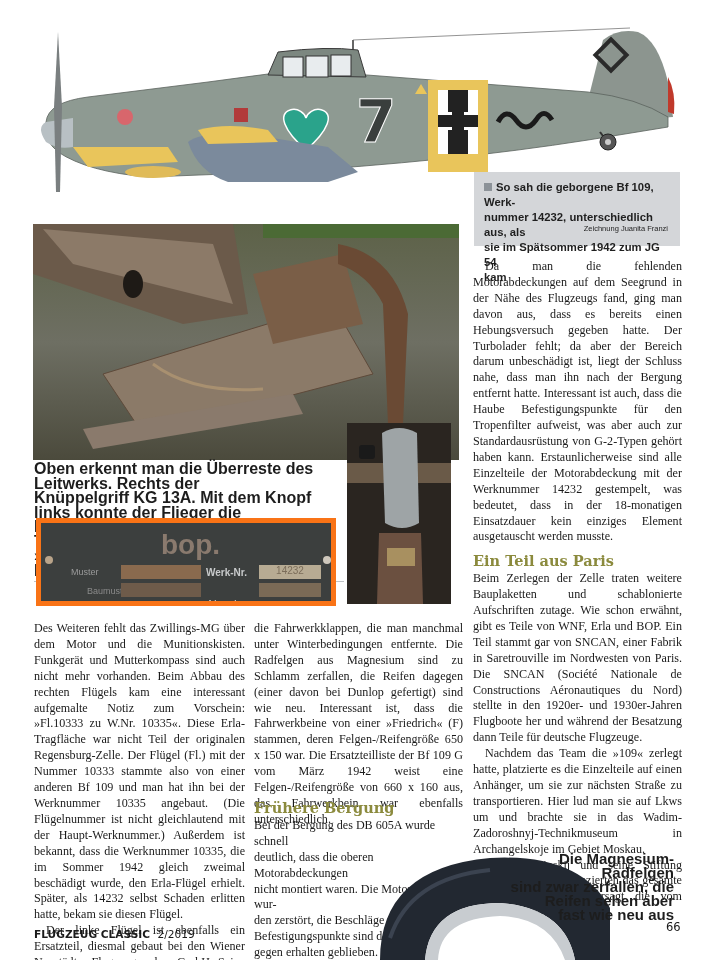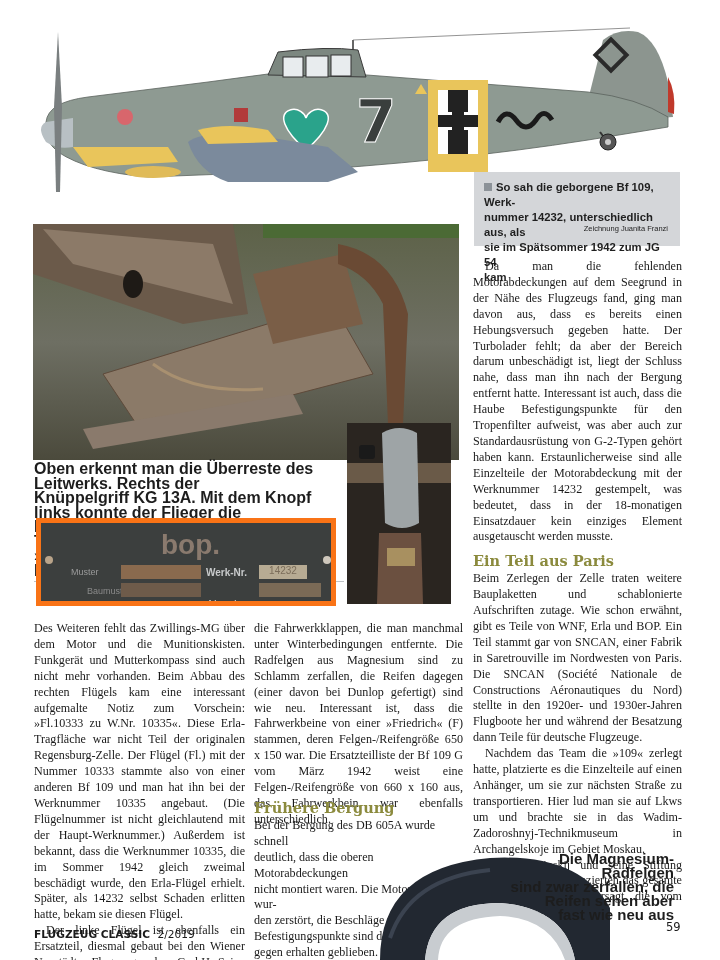--- a/index.html
+++ b/index.html
@@ -144,21 +144,21 @@
   <div class="rule" style="margin-top:3px"></div>
 </div>
 
 <div id="plate" class="abs photo" style="background:#3c3f3e;border:5px solid #f97316;box-sizing:border-box;font-family:'Liberation Sans',sans-serif;">
   <div class="abs" style="left:120px;top:6px;font-size:28px;font-weight:bold;color:#8a7a6e;">bop.</div>
   <div class="abs" style="left:4px;top:33px;width:8px;height:8px;border-radius:50%;background:#b9a48a;"></div>
   <div class="abs" style="left:282px;top:33px;width:8px;height:8px;border-radius:50%;background:#cfc8bc;"></div>
   <div class="abs" style="left:30px;top:44px;font-size:9px;color:#9a9a9a;">Muster</div>
   <div class="abs" style="left:80px;top:42px;width:80px;height:14px;background:#8a6a4e;"></div>
   <div class="abs" style="left:165px;top:44px;font-size:10px;color:#c9cbcc;font-weight:bold;">Werk-Nr.</div>
-  <div class="abs" style="left:218px;top:42px;width:48px;height:14px;background:#b7ab93;font-size:10px;color:#7b6d5a;text-align:center;">14232</div>
+  <div class="abs" style="left:218px;top:42px;width:62px;height:14px;background:#b7ab93;font-size:10px;color:#7b6d5a;text-align:center;">14232</div>
   <div class="abs" style="left:46px;top:63px;font-size:9px;color:#8a8a8a;">Baumuster</div>
   <div class="abs" style="left:80px;top:60px;width:80px;height:14px;background:#6e5b4a;"></div>
   <div class="abs" style="left:165px;top:63px;font-size:12px;color:#c9cbcc;font-weight:normal;margin-top:12px;">Abnahme</div>
   <div class="abs" style="left:218px;top:60px;width:62px;height:14px;background:#7a6a56;"></div>
 </div>
 
 <div id="col1" class="abs col">
   <p>Des Weiteren fehlt das Zwillings-MG über dem Motor und die Munitionskisten. Funkgerät und Mutterkompass sind auch nicht mehr vorhanden. Beim Abbau des rechten Flügels kam eine interessant aufgemalte Notiz zum Vorschein: »Fl.10333 zu W.Nr. 10335«. Diese Erla-Tragfläche war nicht Teil der originalen Regensburg-Zelle. Der Flügel (Fl.) mit der Nummer 10333 stammte also von einer anderen Bf 109 und man hat ihn bei der Werknummer 10335 angebaut. (Die Flügelnummer ist nicht gleichlautend mit der Haupt-Werknummer.) Außerdem ist bekannt, dass die Werknummer 10335, die im Sommer 1942 gleich zweimal beschädigt wurde, den Erla-Flügel erhielt. Später, als 14232 selbst Schaden erlitten hatte, bekam sie diesen Flügel.</p>
   <p class="ind">Der linke Flügel ist ebenfalls ein Ersatzteil, diesmal gebaut bei den Wiener Neustädter Flugzeugwerken GmbH. Seine frühere Identität ist unbekannt. Beide Flügel tragen noch</p>
 </div>
@@ -196,13 +196,13 @@
   <div>Die Magnesium-Radfelgen</div>
   <div>sind zwar zerfallen, die</div>
   <div>Reifen sehen aber</div>
   <div>fast wie neu aus</div>
 </div>
 
 <div id="footer-mag" class="abs">
   <span>FLUGZEUG CLASSIC</span>&nbsp;
   <span class="issue">2/2019</span>
 </div>
-<div id="page-num" class="abs">59</div>
+<div id="page-num" class="abs">66</div>
 
 </body></html>

